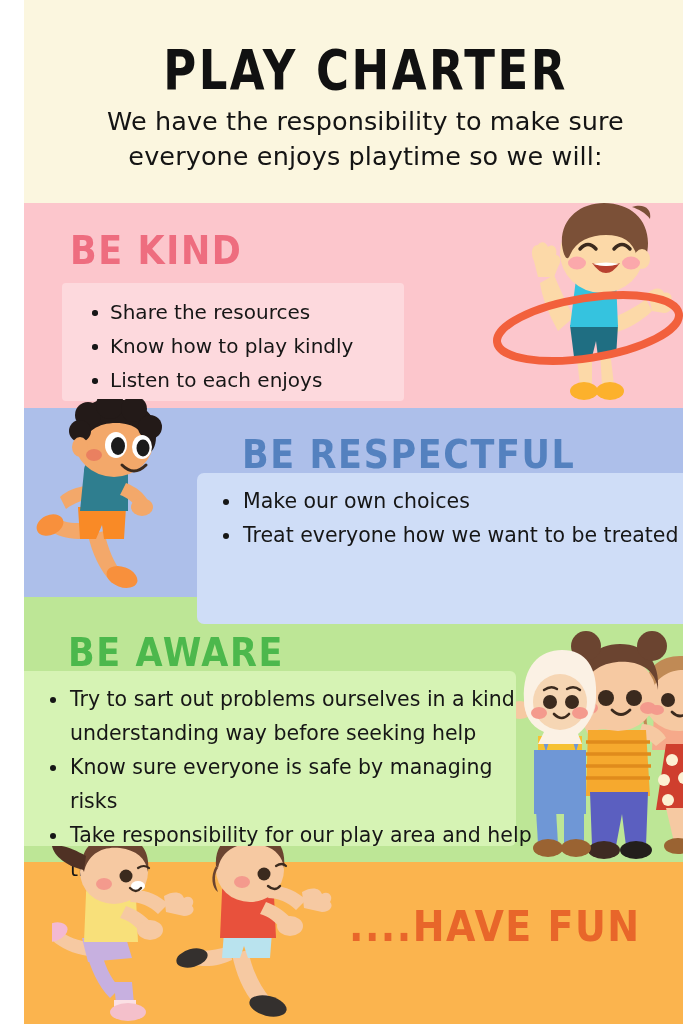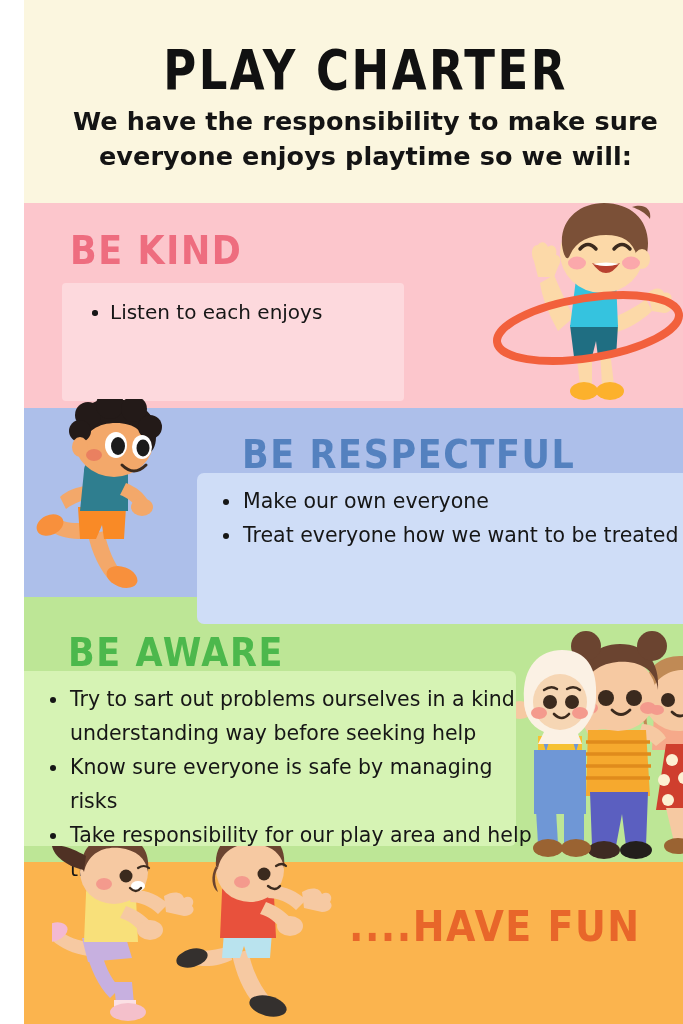--- a/index.html
+++ b/index.html
@@ -38,21 +38,21 @@
     letter-spacing: 2.5px;
     color: #111111;
     transform: scaleY(1.22);
     transform-origin: top center;
   }
   .subtitle {
     position: absolute;
     top: 104px; left: 28px; width: 627px;
     text-align: center;
     font-size: 25.5px;
-    font-weight: 700;
+    font-weight: 400;
     line-height: 35px;
     color: #141414;
     letter-spacing: .1px;
   }
 
   
   .heading {
     position: absolute;
     font-weight: 700;
     font-size: 35px;
@@ -129,20 +129,22 @@
   <div class="band band-resp"></div>
   <div class="band band-aware"></div>
   <div class="band band-fun"></div>
 
   <div class="title">PLAY CHARTER</div>
   <div class="subtitle">We have the responsibility to make sure everyone enjoys playtime so we will:</div>
 
   <div class="heading h-kind">BE KIND</div>
   <div class="panel panel-kind">
     <ul class="bullets">
+      <li>Share the resources</li>
+      <li>Know how to play kindly</li>
       <li>Listen to each enjoys</li>
     </ul>
   </div>
 
   <svg class="art art-hoop" viewBox="0 0 215 208">
 
     <path d="M78 130 C68 112 62 96 60 82 L74 74 C80 88 86 102 94 116 Z" fill="#fcd9a8"></path>
     <path d="M54 60 C50 52 52 44 58 44 C60 40 66 40 68 46 C72 42 78 46 76 54 C80 54 82 60 78 66 L74 76 L58 76 Z" fill="#fcd9a8"></path>
 
     <path d="M130 118 C144 112 156 106 166 98 L172 110 C162 120 148 128 134 132 Z" fill="#fcd9a8"></path>
@@ -173,21 +175,21 @@
 
     <path d="M112 62 q14 20 28 0 q-14 6 -28 0 Z" fill="#b8412f"></path>
     <path d="M113 63 q13 4 26 0 q-13 -3 -26 0 Z" fill="#ffffff"></path>
 
     <ellipse cx="108" cy="127" rx="92" ry="30" fill="none" stroke="#f2603c" stroke-width="8" transform="rotate(-9 108 127)"></ellipse>
   </svg>
 
   <div class="heading h-resp">BE RESPECTFUL</div>
   <div class="panel panel-resp">
     <ul class="bullets">
-      <li>Make our own everyone</li>
+      <li>Make our own choices</li>
       <li>Treat everyone how we want to be treated</li>
     </ul>
   </div>
 
   <svg class="art art-runner" viewBox="0 0 168 208">
 
     <path d="M64 122 C48 126 34 124 24 118 L18 130 C30 140 48 142 64 138 Z" fill="#f3a86a"></path>
     <ellipse cx="20" cy="126" rx="14" ry="10" fill="#f8903c" transform="rotate(-25 20 126)"></ellipse>
 
     <path d="M74 132 C78 150 84 164 92 174 L82 184 C70 172 62 154 58 136 Z" fill="#f3a86a"></path>

